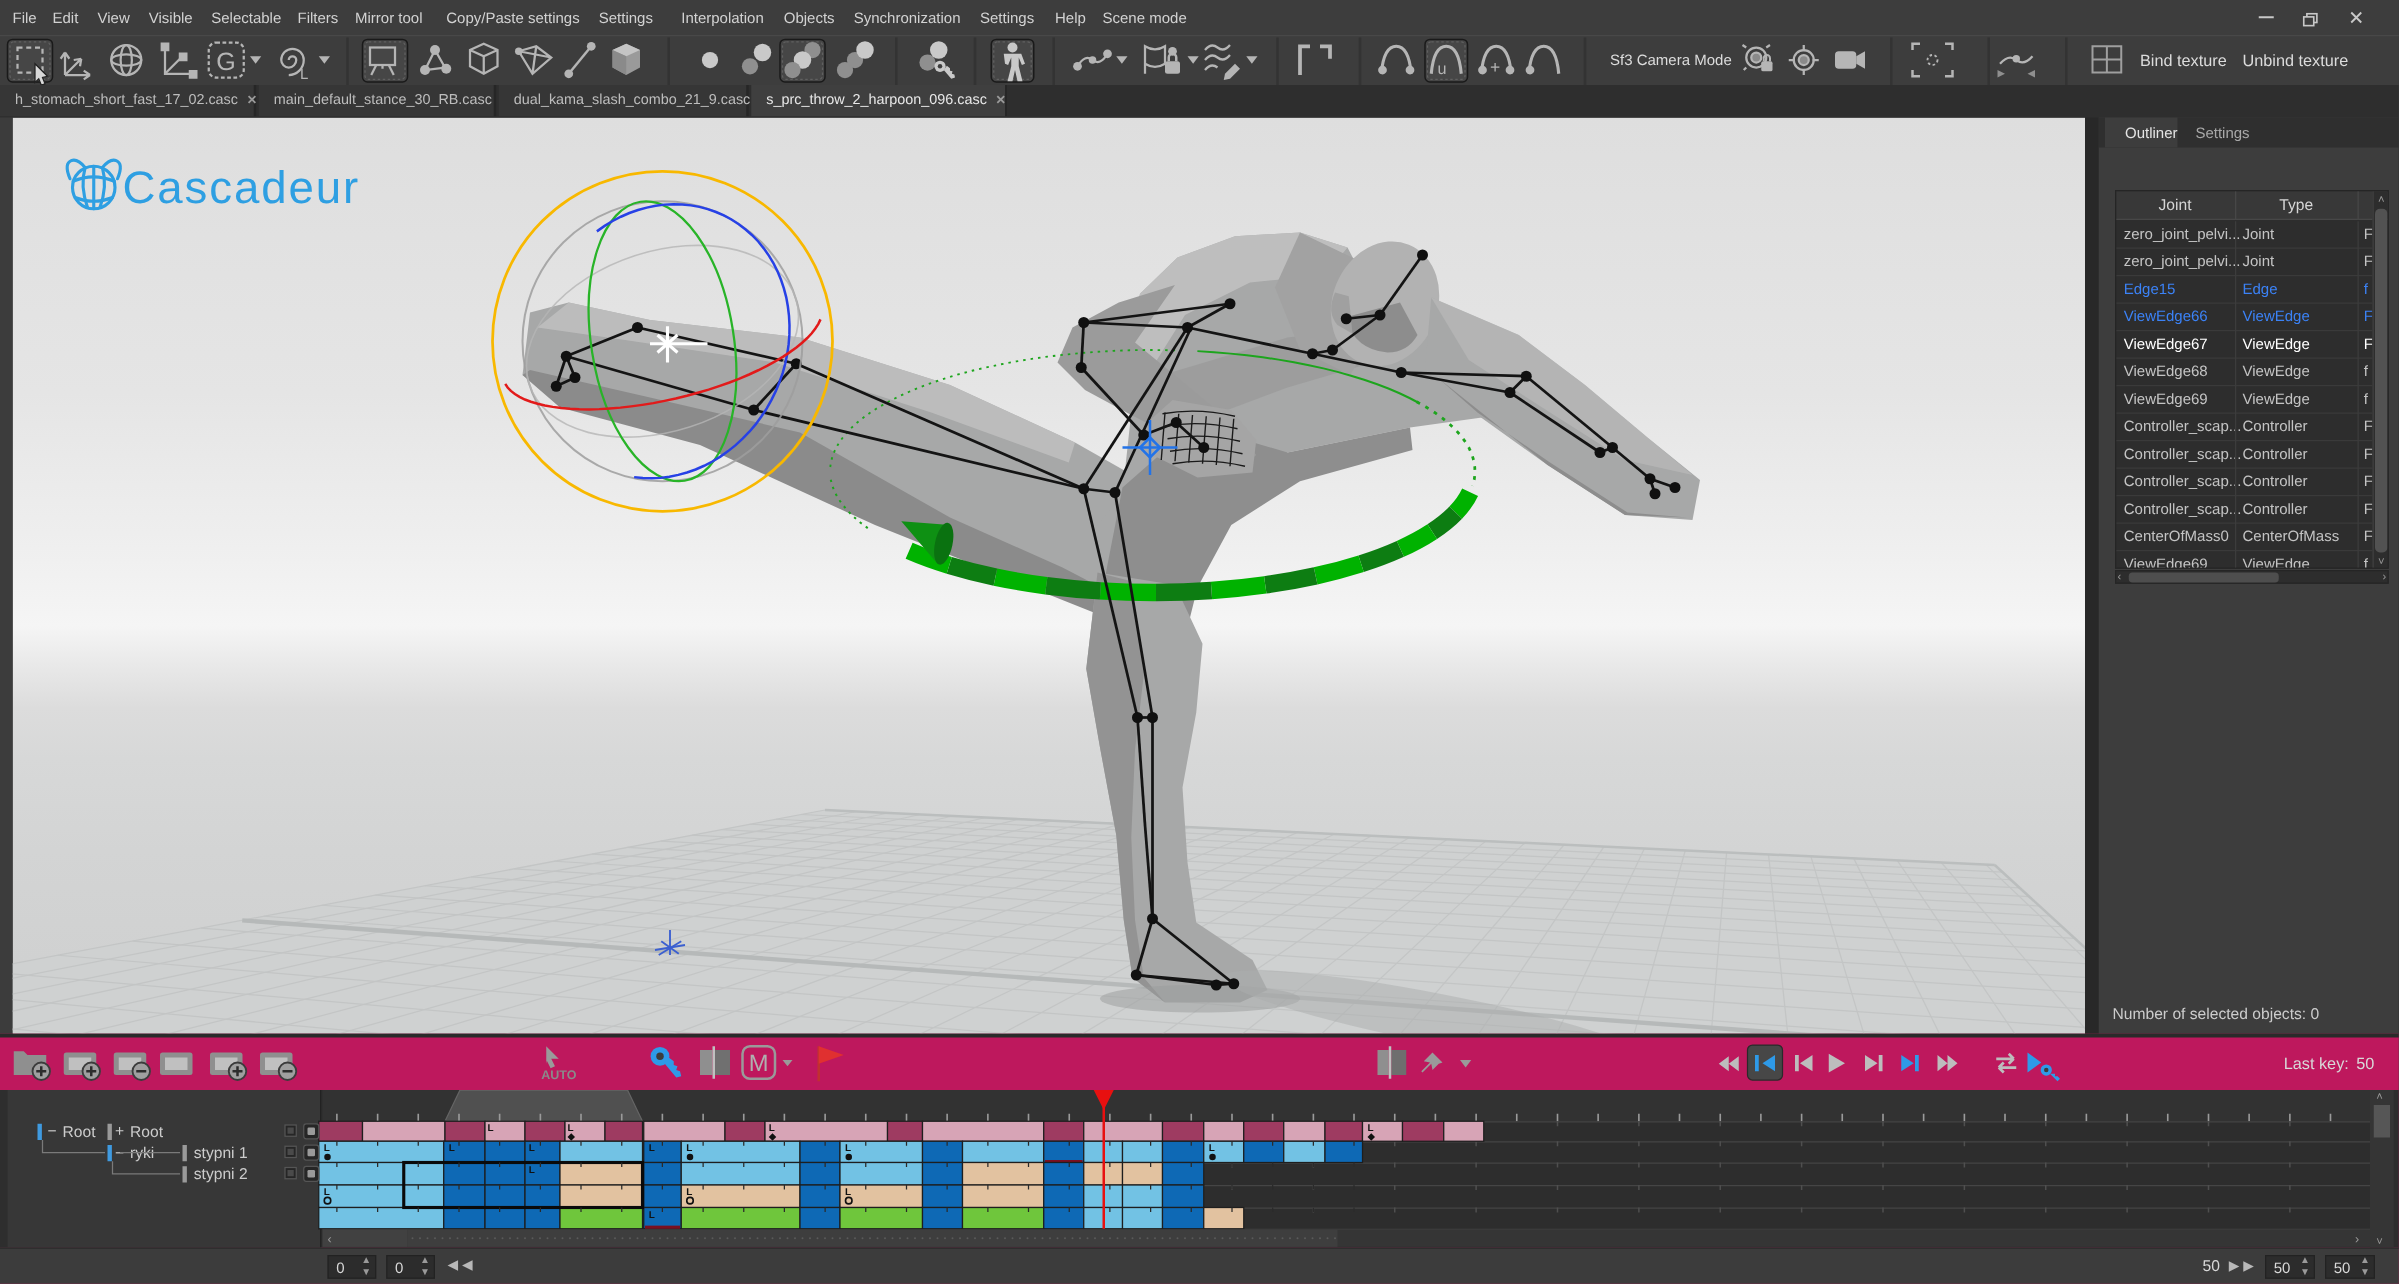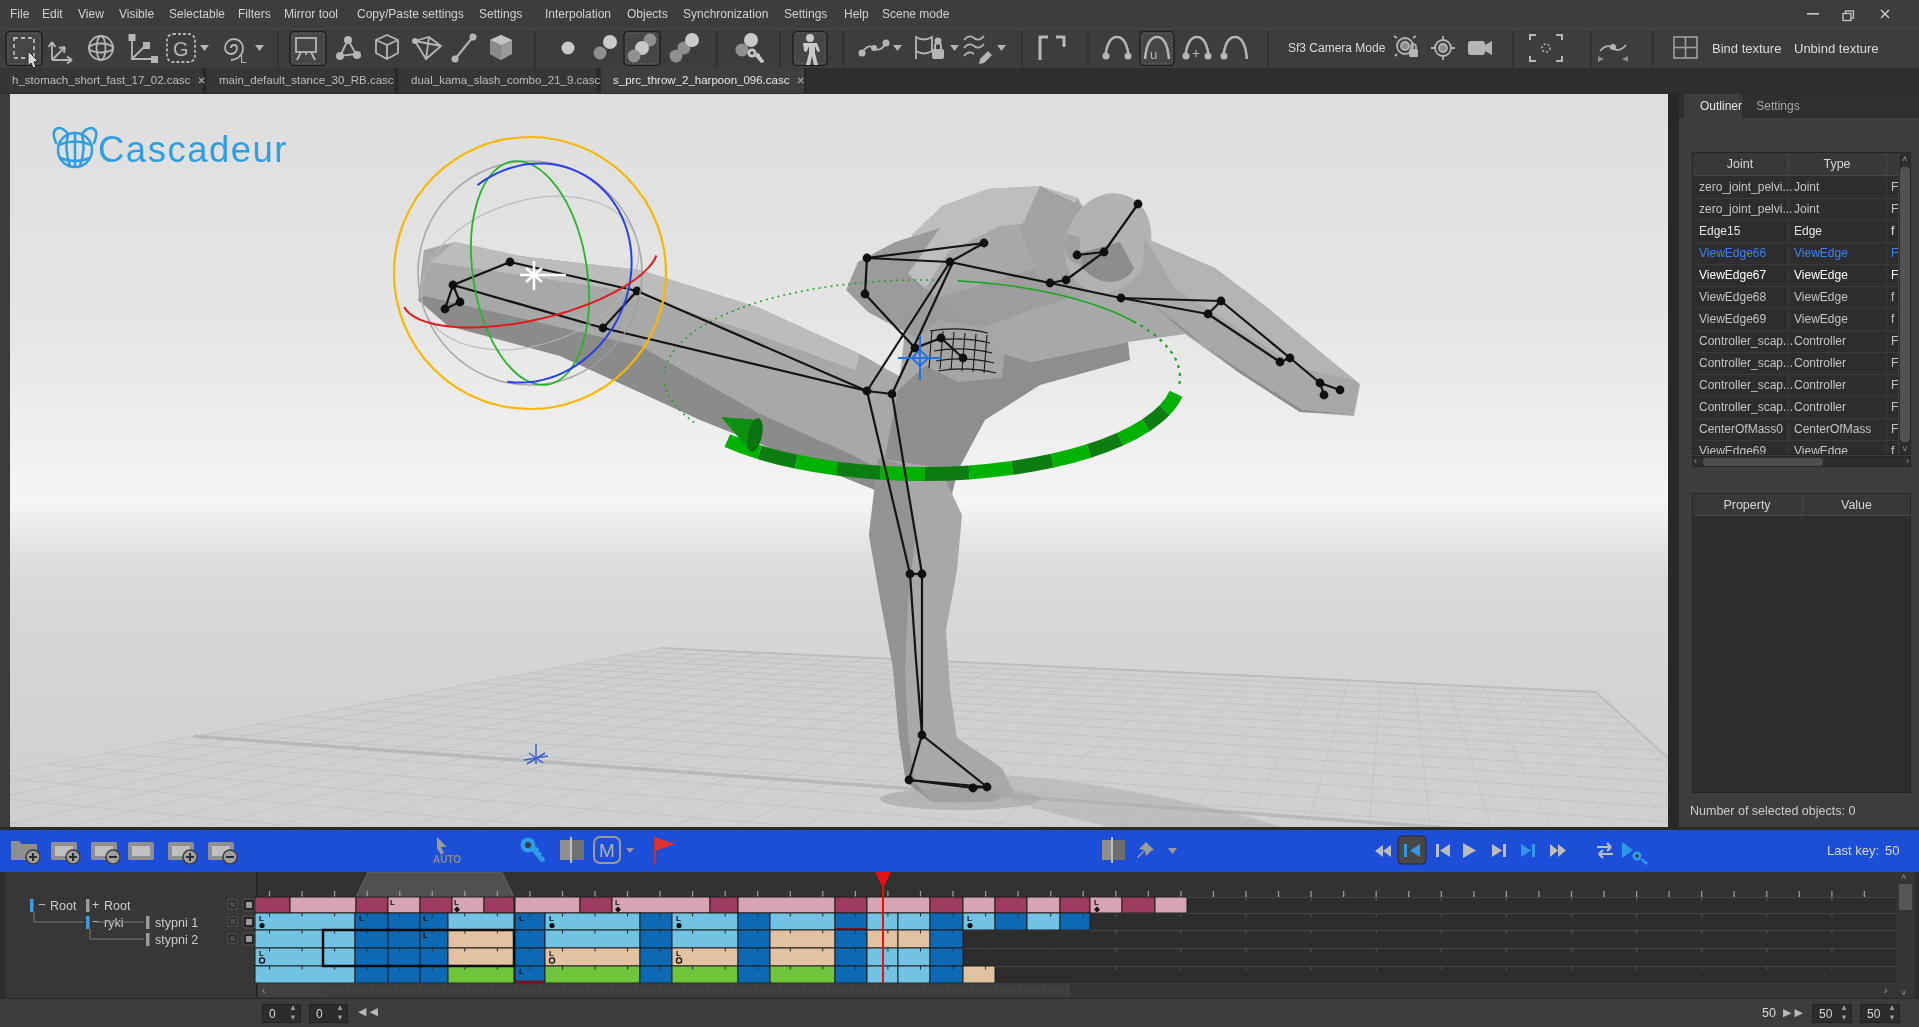--- a/index.html
+++ b/index.html
@@ -6,21 +6,21 @@
 .abs{position:absolute}
 #menubar{position:absolute;left:0;top:0;width:1919px;height:28px;background:#3d3d3d;color:#d2d2d2;font-size:12px}
 #menubar span{position:absolute;top:7px}
 #toolbar{position:absolute;left:0;top:28px;width:1919px;height:40px;background:#3d3d3d;border-top:1px solid #484848}
 #tabbar{position:absolute;left:0;top:68px;width:1919px;height:26px;background:#2e2e2e}
 .tab{position:absolute;top:0;height:25px;background:#363636;color:#bdbdbd;font-size:11.5px;line-height:25px;padding-left:12px;border-right:2px solid #262626;white-space:nowrap}
 .tab.active{background:#3f3f3f;color:#e8e8e8}
 .tab .x{color:#9a9a9a;font-weight:bold;font-size:10px;margin-left:7px}
 #viewport{position:absolute;left:10px;top:94px;width:1658px;height:733px;overflow:hidden}
 #rightpanel{position:absolute;left:1668px;top:94px;width:251px;height:733px;background:#2b2b2b}
-#timeline{position:absolute;left:0;top:827px;width:1919px;height:200px;background:#1d4ed8}
+#timeline{position:absolute;left:0;top:827px;width:1919px;height:200px;background:#be185d}
 </style></head>
 <body>
 <div id="menubar">
 <span style="left:10px">File</span>
     <span style="left:42px">Edit</span>
     <span style="left:78px">View</span>
     <span style="left:119px">Visible</span>
     <span style="left:169px">Selectable</span>
     <span style="left:238px">Filters</span>
     <span style="left:284px">Mirror tool</span>
@@ -472,21 +472,21 @@
       <div style="position:absolute;left:0;top:24px;width:205px;height:22px;border-bottom:1px solid #3a3a3a;color:#c4c4c4;font-size:12px;line-height:21px">
         <span style="position:absolute;left:6px">zero_joint_pelvi...</span>
         <span style="position:absolute;left:101px">Joint</span>
         <span style="position:absolute;left:198px">F</span>
       </div>
       <div style="position:absolute;left:0;top:46px;width:205px;height:22px;border-bottom:1px solid #3a3a3a;color:#c4c4c4;font-size:12px;line-height:21px">
         <span style="position:absolute;left:6px">zero_joint_pelvi...</span>
         <span style="position:absolute;left:101px">Joint</span>
         <span style="position:absolute;left:198px">F</span>
       </div>
-      <div style="position:absolute;left:0;top:68px;width:205px;height:22px;border-bottom:1px solid #3a3a3a;color:#e5e5e5;font-size:12px;line-height:21px">
+      <div style="position:absolute;left:0;top:68px;width:205px;height:22px;border-bottom:1px solid #3a3a3a;color:#3b82f6;font-size:12px;line-height:21px">
         <span style="position:absolute;left:6px">Edge15</span>
         <span style="position:absolute;left:101px">Edge</span>
         <span style="position:absolute;left:198px">f</span>
       </div>
       <div style="position:absolute;left:0;top:90px;width:205px;height:22px;border-bottom:1px solid #3a3a3a;color:#3b82f6;font-size:12px;line-height:21px">
         <span style="position:absolute;left:6px">ViewEdge66</span>
         <span style="position:absolute;left:101px">ViewEdge</span>
         <span style="position:absolute;left:198px">F</span>
       </div>
       <div style="position:absolute;left:0;top:112px;width:205px;height:22px;border-bottom:1px solid #3a3a3a;color:#ffffff;font-size:12px;line-height:21px">
@@ -538,25 +538,20 @@
       <div style="position:absolute;left:193px;top:24px;width:1px;height:279px;background:#3c3c3c"></div>
       <div style="position:absolute;left:205px;top:0;width:14px;height:303px;background:#2d2d2d;border-left:1px solid #404040"></div>
       <div style="position:absolute;left:207px;top:14px;width:10px;height:275px;background:#525252;border-radius:4px"></div>
       <div style="position:absolute;left:206px;top:1px;width:12px;color:#9a9a9a;font-size:9px;text-align:center">˄</div>
       <div style="position:absolute;left:206px;top:291px;width:12px;color:#9a9a9a;font-size:9px;text-align:center">˅</div>
     </div>
     <div style="position:absolute;left:24px;top:362px;width:219px;height:11px;background:#2d2d2d;border:1px solid #252525">
       <div style="position:absolute;left:10px;top:1px;width:120px;height:8px;background:#4e4e4e;border-radius:3px"></div>
       <span style="position:absolute;left:1px;top:-1px;color:#9a9a9a;font-size:9px">‹</span>
       <span style="position:absolute;right:1px;top:-1px;color:#9a9a9a;font-size:9px">›</span>
-    </div>
-    <div style="position:absolute;left:24px;top:399px;width:219px;height:300px;background:#2d2d2d;border:1px solid #252525">
-      <div style="position:absolute;left:0;top:0;width:217px;height:22px;background:#383838;border-bottom:1px solid #474747"></div>
-      <div style="position:absolute;left:0;top:0;width:108px;height:22px;color:#d6d6d6;font-size:12.5px;line-height:22px;text-align:center">Property</div>
-      <div style="position:absolute;left:109px;top:0;width:108px;height:22px;color:#d6d6d6;font-size:12.5px;line-height:22px;text-align:center;border-left:1px solid #474747">Value</div>
     </div>
     <div style="position:absolute;left:22px;top:710px;color:#cccccc;font-size:12.5px">Number of selected objects: 0</div>
   </div>
 <div id="timeline">
     <div style="position:absolute;left:0;top:0;width:1919px;height:3px;background:#2a2a2a"></div>
     <svg width="1919" height="45" viewBox="0 0 1919 45" style="position:absolute;left:0;top:0">
       <path d="M11 17 v-3 h8 l3 3 h15 v16 h-26 z" fill="#8f8f8f"></path>
       <circle cx="33" cy="30" r="7" fill="#9f9f9f" stroke="#3c3c3c" stroke-width="1.5"></circle>
       <line x1="29" y1="30" x2="37" y2="30" stroke="#2d2d2d" stroke-width="2"></line>
       <line x1="33" y1="26" x2="33" y2="34" stroke="#2d2d2d" stroke-width="2"></line>

